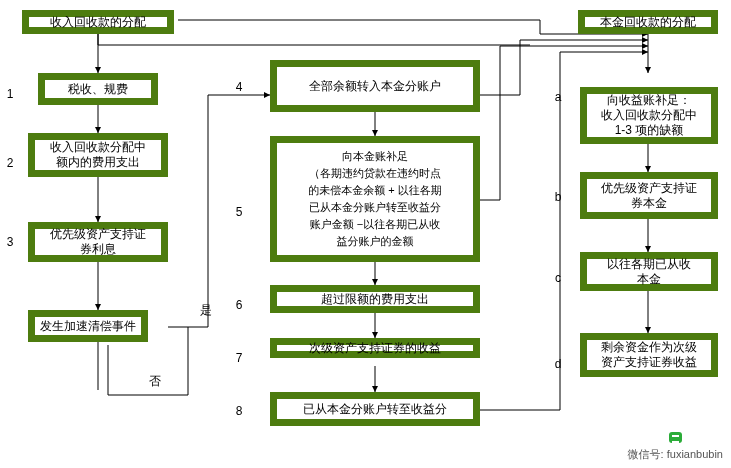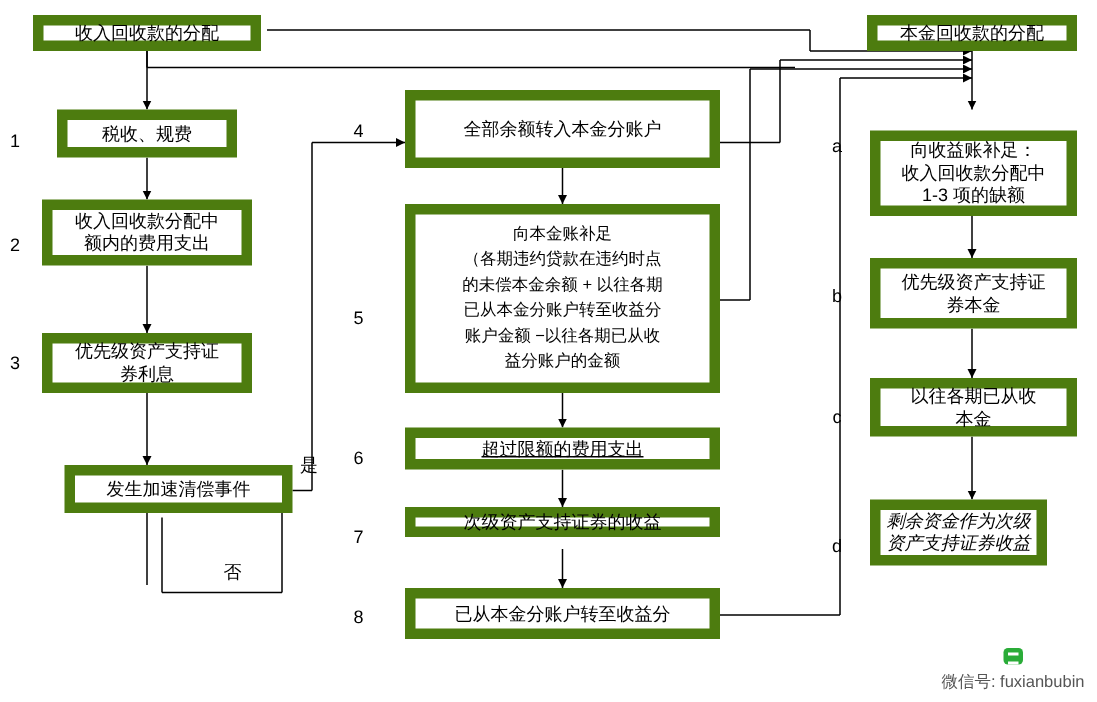--- a/index.html
+++ b/index.html
@@ -119,55 +119,55 @@
 
   <div class="lbl" style="left:4px;top:87px;width:12px;">1</div>
   <div class="lbl" style="left:4px;top:156px;width:12px;">2</div>
   <div class="lbl" style="left:4px;top:235px;width:12px;">3</div>
 
   <div class="box" style="left:38px;top:73px;width:120px;height:32px;">税收、规费</div>
   <div class="box" style="left:28px;top:133px;width:140px;height:44px;">收入回收款分配中
 额内的费用支出</div>
   <div class="box" style="left:28px;top:222px;width:140px;height:40px;">优先级资产支持证
 券利息</div>
-  <div class="box" style="left:43px;top:310px;width:152px;height:32px;">发生加速清偿事件</div>
+  <div class="box" style="left:28px;top:310px;width:120px;height:32px;">发生加速清偿事件</div>
 
   <div class="lbl" style="left:196px;top:303px;width:20px;">是</div>
   <div class="lbl" style="left:145px;top:374px;width:20px;">否</div>
 
   <div class="lbl" style="left:233px;top:80px;width:12px;">4</div>
   <div class="lbl" style="left:233px;top:205px;width:12px;">5</div>
   <div class="lbl" style="left:233px;top:298px;width:12px;">6</div>
   <div class="lbl" style="left:233px;top:351px;width:12px;">7</div>
   <div class="lbl" style="left:233px;top:404px;width:12px;">8</div>
 
   <div class="box" style="left:270px;top:60px;width:210px;height:52px;">全部余额转入本金分账户</div>
   <div class="box" style="left:270px;top:136px;width:210px;height:126px;font-size:11px;line-height:17px;">向本金账补足
 （各期违约贷款在违约时点
 的未偿本金余额 + 以往各期
 已从本金分账户转至收益分
 账户金额 −以往各期已从收
 益分账户的金额</div>
-  <div class="box" style="left:270px;top:285px;width:210px;height:28px;text-decoration:underline;">超过限额的费用支出</div>
+  <div class="box" style="left:270px;top:285px;width:210px;height:28px;">超过限额的费用支出</div>
   <div class="box" style="left:270px;top:338px;width:210px;height:20px;">次级资产支持证券的收益</div>
   <div class="box" style="left:270px;top:392px;width:210px;height:34px;">已从本金分账户转至收益分</div>
 
   <div class="lbl" style="left:552px;top:90px;width:12px;">a</div>
   <div class="lbl" style="left:552px;top:190px;width:12px;">b</div>
   <div class="lbl" style="left:552px;top:271px;width:12px;">c</div>
   <div class="lbl" style="left:552px;top:357px;width:12px;">d</div>
 
   <div class="box" style="left:580px;top:87px;width:138px;height:57px;">向收益账补足：
 收入回收款分配中
 1-3 项的缺额</div>
   <div class="box" style="left:580px;top:172px;width:138px;height:47px;">优先级资产支持证
 券本金</div>
   <div class="box" style="left:580px;top:252px;width:138px;height:39px;">以往各期已从收
 本金</div>
-  <div class="box" style="left:580px;top:333px;width:118px;height:44px;font-style:italic;">剩余资金作为次级
+  <div class="box" style="left:580px;top:333px;width:138px;height:44px;">剩余资金作为次级
 资产支持证券收益</div>
 
   <div class="wm">
     <span class="wm-icon"></span>
     <span>微信号: fuxianbubin</span>
   </div>
 
 </div>
 
 </body></html>

